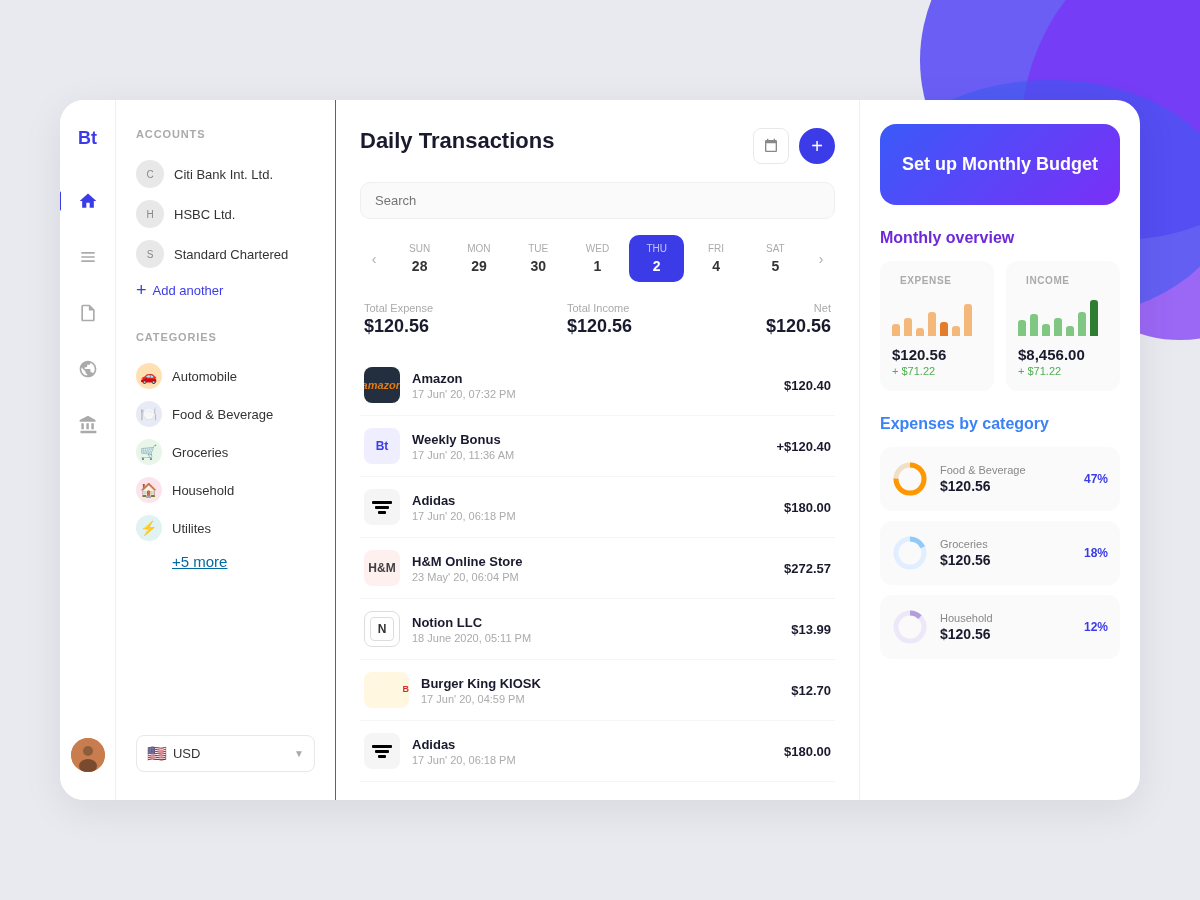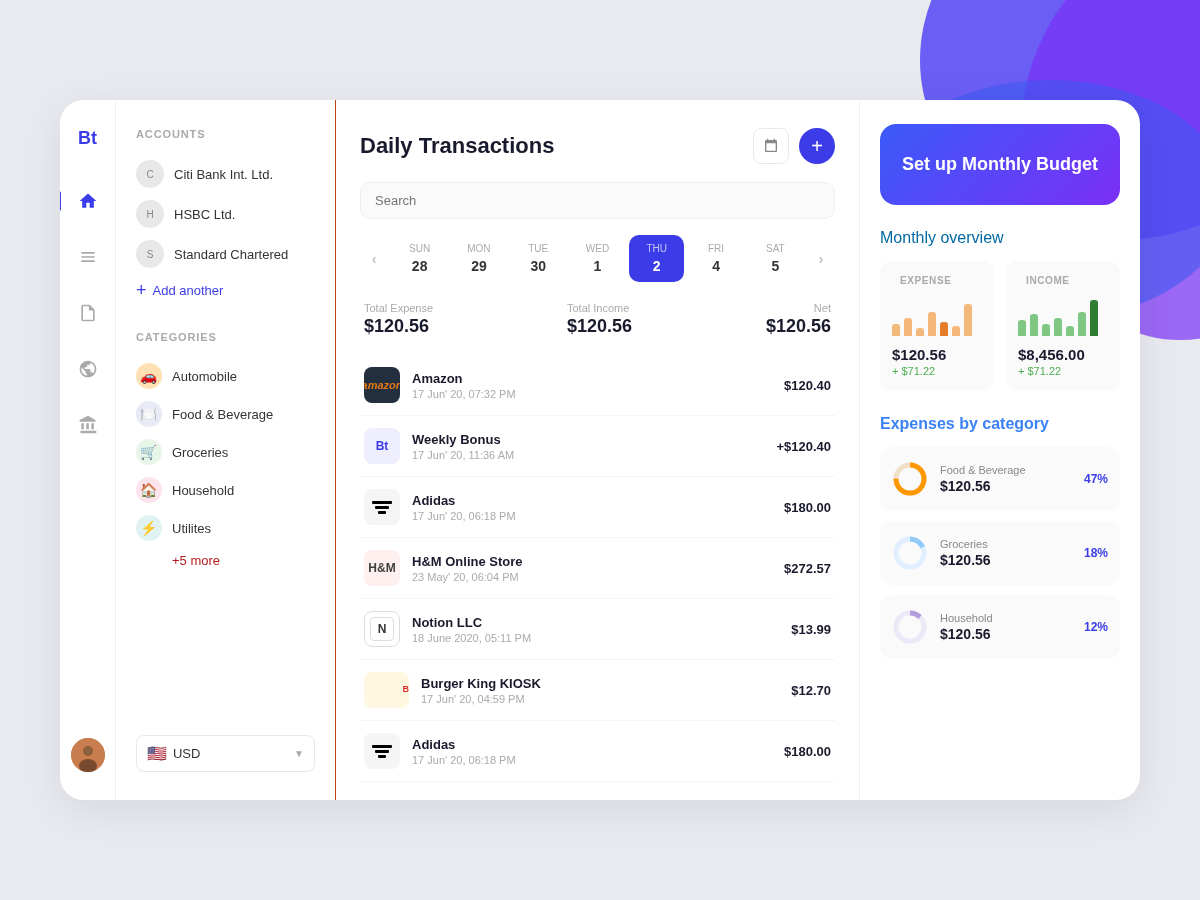--- a/index.html
+++ b/index.html
@@ -163,25 +163,26 @@
       display: flex;
       align-items: center;
       justify-content: center;
       font-size: 14px;
     }
     .cat-name {
       font-size: 13px;
       color: #333;
     }
     .more-link {
-      color: #b91c1c;
-      font-size: 13px;
+      color: #0369a1;
+      font-size: 15px;
       font-weight: 500;
       cursor: pointer;
       padding: 6px 0 6px 36px;
+      text-decoration: underline;
     }
 
     
     .currency-selector {
       margin-top: auto;
       display: flex;
       align-items: center;
       gap: 6px;
       padding: 8px 10px;
       border: 1px solid #e8e8e8;
@@ -195,21 +196,20 @@
     
     .main-content {
       flex: 1;
       padding: 28px 24px;
       overflow-y: auto;
       border-right: 1px solid #f0f0f0;
     }
 
     .transactions-header {
       display: flex;
-      align-items: center;
       justify-content: space-between;
       margin-bottom: 18px;
     }
     .transactions-title {
       font-size: 22px;
       font-weight: 700;
       color: #1a1a2e;
     }
     .header-actions {
       display: flex;
@@ -364,22 +364,22 @@
     .budget-cta-text {
       color: #fff;
       font-size: 18px;
       font-weight: 700;
       text-align: left;
     }
 
     
     .overview-title {
       font-size: 16px;
-      font-weight: 400;
-      color: #0369a1;
+      font-weight: 700;
+      color: #6d28d9;
       margin-bottom: 14px;
     }
     .overview-grid {
       display: grid;
       grid-template-columns: 1fr 1fr;
       gap: 12px;
       margin-bottom: 24px;
     }
     .overview-card {
       background: #fafafa;

